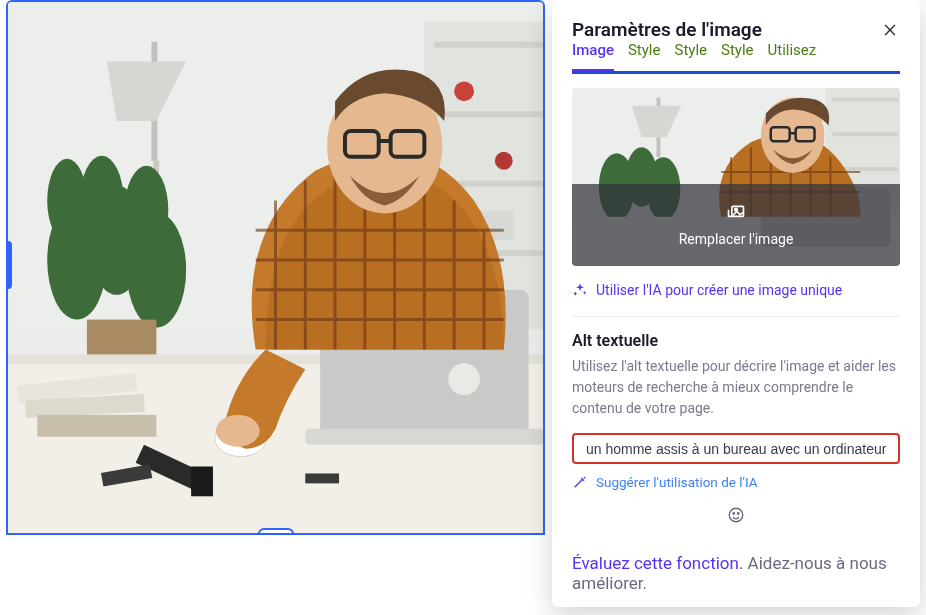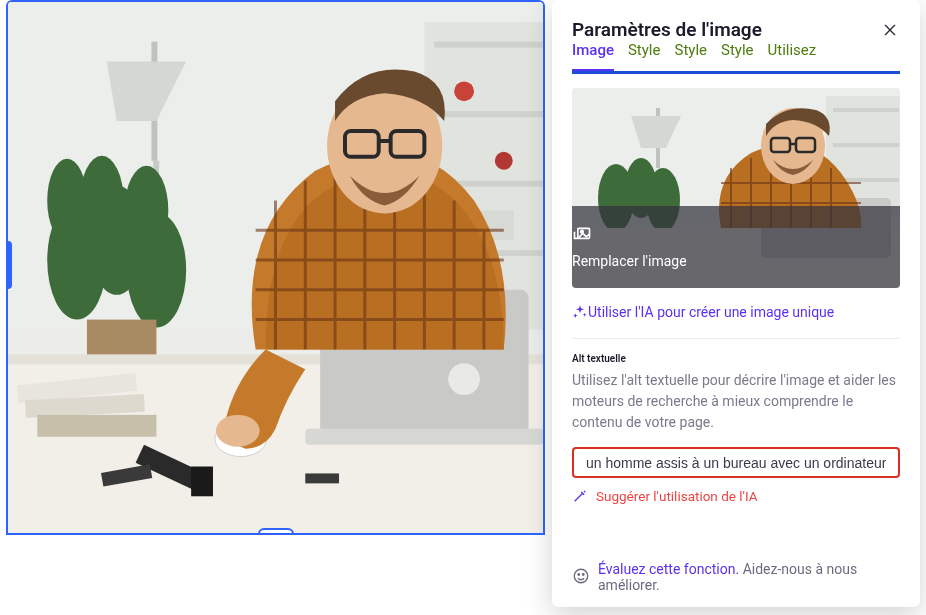--- a/index.html
+++ b/index.html
@@ -21,37 +21,37 @@
   .close { width: 20px; height: 20px; display: flex; align-items: center; justify-content: center; cursor: pointer; color: #2a2a3a; }
   .close svg { width: 16px; height: 16px; }
 
   .tabs { display: flex; gap: 14px; border-bottom: 3px solid #1d4ed8; }
   .tab { font-size: 15px; color: #4d7c0f; padding-bottom: 10px; cursor: pointer; border-bottom: 2px solid transparent; }
   .tab.active { color: #5a31f4; border-bottom-color: #5a31f4; font-weight: 500; }
 
   .thumb-wrap { position: relative; margin-top: 14px; width: 100%; height: 200px; border-radius: 4px; overflow: hidden; cursor: pointer; }
   .thumb-bg { position: absolute; inset: 0; background: linear-gradient(180deg, #eef0ef 0%, #eaecea 55%, #f2f1ee 100%); }
   .thumb-bg svg { width: 100%; height: 100%; }
-  .thumb-overlay { position: absolute; left: 0; right: 0; bottom: 0; height: 82px; background: rgba(50,50,60,0.72); display: flex; flex-direction: column; justify-content: center; gap: 8px; color: #fff; font-size: 14px; }
+  .thumb-overlay { position: absolute; left: 0; right: 0; bottom: 0; height: 82px; background: rgba(50,50,60,0.72); display: flex; flex-direction: column; align-items: center; justify-content: center; gap: 8px; color: #fff; font-size: 14px; }
   .thumb-overlay svg { width: 20px; height: 20px; }
 
-  .ai-row { display: flex; align-items: center; margin-top: 16px; color: #5a31f4; font-size: 14px; cursor: pointer; }
+  .ai-row { display: flex; align-items: center; gap: 8px; margin-top: 16px; color: #5a31f4; font-size: 14px; cursor: pointer; }
   .ai-row svg, .sparkle-icon svg { width: 16px; height: 16px; }
 
   .divider { height: 1px; background: #ececf2; margin: 18px 0 14px; }
 
-  .section-title { font-size: 10px; font-weight: 600; color: #1b1b2b; margin-bottom: 6px; }
+  .section-title { font-size: 16px; font-weight: 600; color: #1b1b2b; margin-bottom: 6px; }
   .section-help { font-size: 14px; line-height: 1.5; color: #7a7a8c; }
 
   .alt-input-wrap { margin-top: 14px; border: 2px solid #d93025; border-radius: 4px; padding: 4px 12px; }
   .alt-input { width: 100%; border: none; outline: none; font-size: 14px; color: #3a3a4a; background: transparent; }
 
-  .suggest-row { display: flex; align-items: center; gap: 8px; margin-top: 10px; color: #ef4444; font-size: 13.5px; cursor: pointer; }
-
-  .rate-row { display: flex; align-items: center; gap: 8px; margin-top: auto; padding-top: 16px; color: #6b6b80; font-size: 14px; }
+  .suggest-row { display: flex; align-items: center; gap: 8px; margin-top: 10px; color: #3b82f6; font-size: 13.5px; cursor: pointer; }
+
+  .rate-row { display: flex; align-items: center; gap: 25px; margin-top: auto; padding-top: 16px; color: #6b6b80; font-size: 17px; flex-direction: column; }
   .rate-row .link { color: #5a31f4; cursor: pointer; }
   .rate-row svg { width: 18px; height: 18px; color: #6b6b80; }
 
   .sparkle-icon { display: inline-flex; color: #5a31f4; }
 </style>
 </head>
 <body>
 
 <div class="stage">
 

